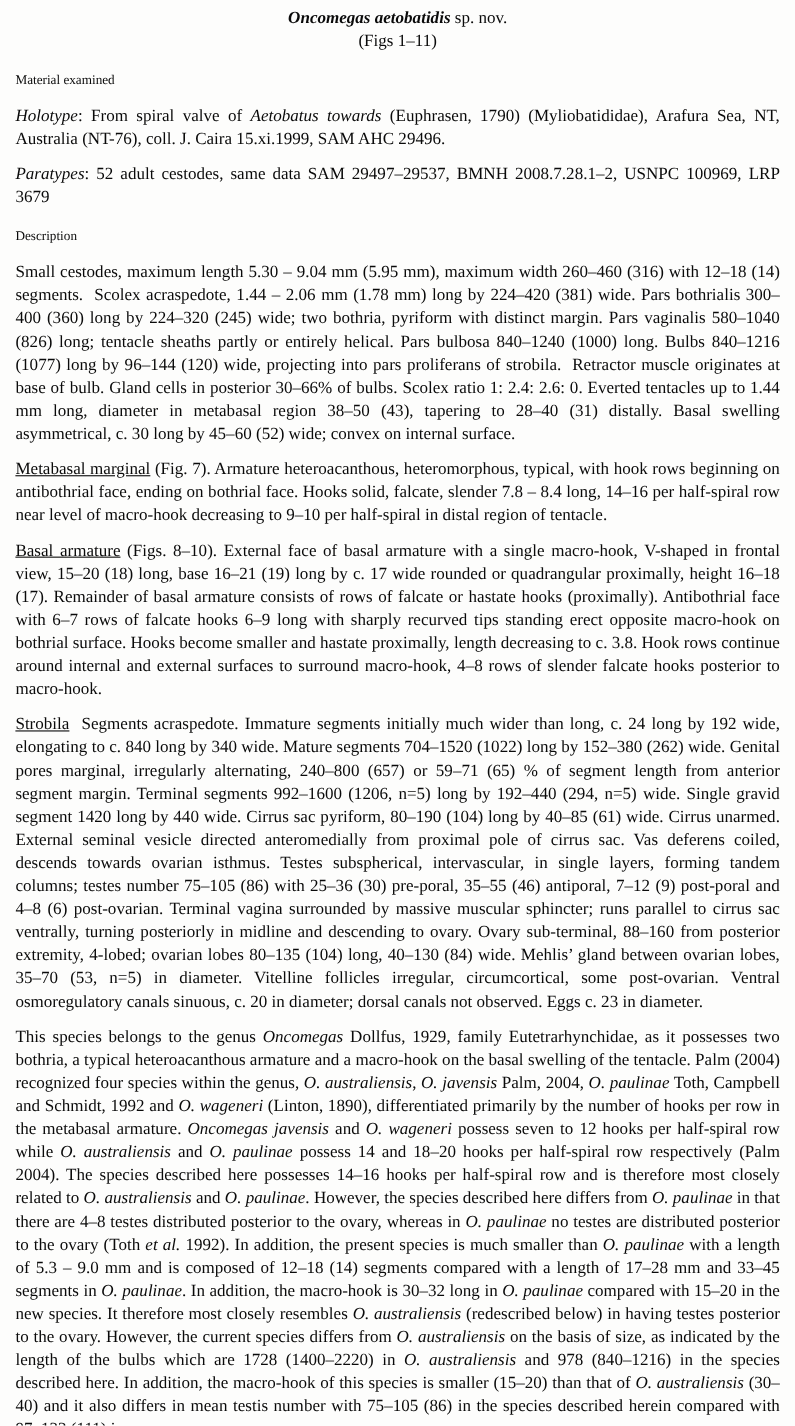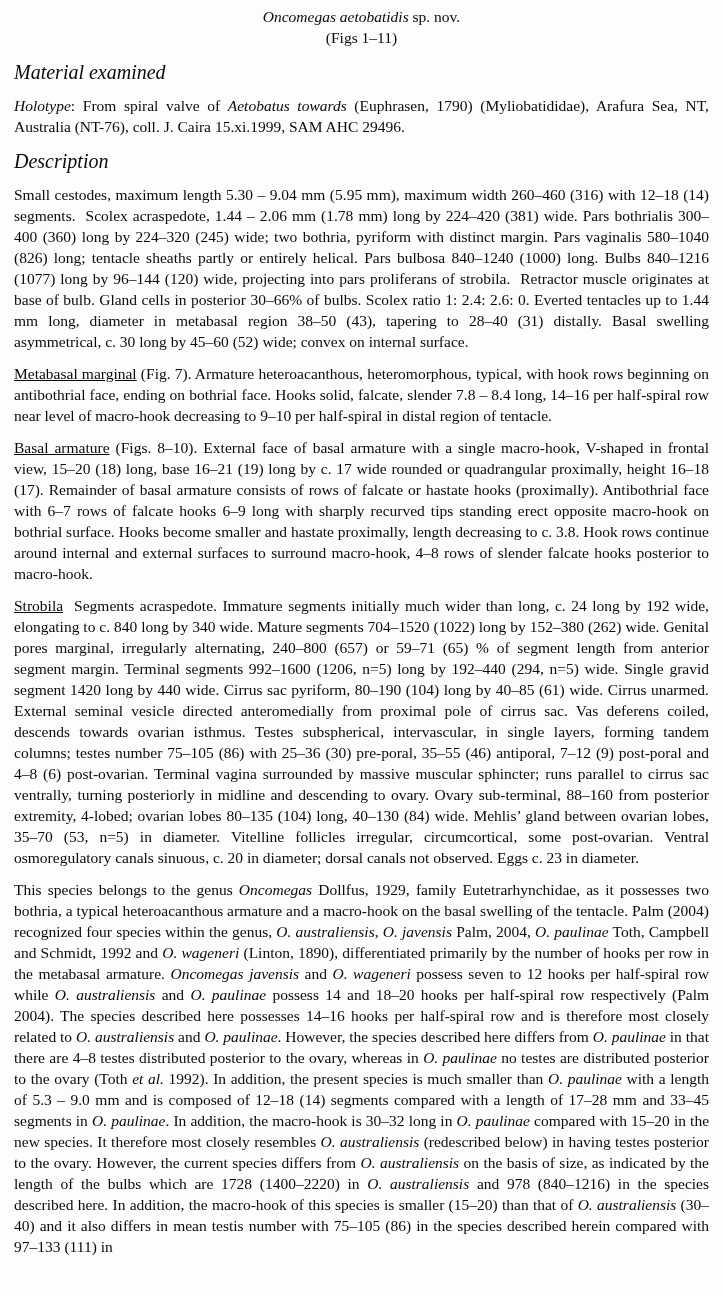--- a/index.html
+++ b/index.html
@@ -19,51 +19,51 @@
     font-size: 15.5px;
     line-height: 21px;
   }
   .title-block {
     text-align: center;
     margin-bottom: 4px;
   }
   .title-line { margin: 0; font-size: 15.5px; font-weight: normal; }
   .figs-line { margin: 0; }
   h2.section-heading {
-    font-style: italic;
     font-weight: normal;
-    font-size: 20px;
+    font-size: 12px;
     margin: 14px 0 12px 0;
     text-align: left;
   }
   h2.section-heading.remarks-gap {
     margin: 19px 0 16px 0;
   }
   p.body-para {
     margin: 0 0 11px 0;
     text-align: justify;
   }
-  .bi { font-weight: normal; font-style: italic; text-align: center; }
+  .bi { font-weight: bold; font-style: italic; text-align: center; }
   .i  { font-style: italic; }
   .u  { text-decoration: underline; }
 </style>
 </head>
 <body>
 
 <div class="page">
 
   <div class="title-block">
     <p class="title-line"><span class="bi">Oncomegas aetobatidis</span><span> sp. nov.</span></p>
     <p class="figs-line">(Figs 1–11)</p>
   </div>
 
   <h2 class="section-heading">Material examined</h2>
 
   <p class="body-para"><span class="i">Holotype</span><span>: From spiral valve of </span><span class="i">Aetobatus towards</span><span> (Euphrasen, 1790) (Myliobatididae), Arafura Sea, NT, Australia (NT-76), coll. J. Caira 15.xi.1999, SAM AHC 29496.</span></p>
 
+  <p class="body-para"><span class="i">Paratypes</span><span>: 52 adult cestodes, same data SAM 29497–29537, BMNH 2008.7.28.1–2, USNPC 100969, LRP 3679</span></p>
 
   <h2 class="section-heading">Description</h2>
 
   <p class="body-para"><span>Small cestodes, maximum length 5.30 – 9.04 mm (5.95 mm), maximum width 260–460 (316) with 12–18 (14) segments.&nbsp; Scolex acraspedote, 1.44 – 2.06 mm (1.78 mm) long by 224–420 (381) wide. Pars bothrialis 300–400 (360) long by 224–320 (245) wide; two bothria, pyriform with distinct margin. Pars vaginalis 580–1040 (826) long; tentacle sheaths partly or entirely helical. Pars bulbosa 840–1240 (1000) long. Bulbs 840–1216 (1077) long by 96–144 (120) wide, projecting into pars proliferans of strobila.&nbsp; Retractor muscle originates at base of bulb. Gland cells in posterior 30–66% of bulbs. Scolex ratio 1: 2.4: 2.6: 0. Everted tentacles up to 1.44 mm long, diameter in metabasal region 38–50 (43), tapering to 28–40 (31) distally. Basal swelling asymmetrical, c. 30 long by 45–60 (52) wide; convex on internal surface.</span></p>
 
   <p class="body-para"><span class="u">Metabasal marginal</span><span> (Fig. 7). Armature heteroacanthous, heteromorphous, typical, with hook rows beginning on antibothrial face, ending on bothrial face. Hooks solid, falcate, slender 7.8 – 8.4 long, 14–16 per half-spiral row near level of macro-hook decreasing to 9–10 per half-spiral in distal region of tentacle.</span></p>
 
   <p class="body-para"><span class="u">Basal armature</span><span> (Figs. 8–10). External face of basal armature with a single macro-hook, V-shaped in frontal view, 15–20 (18) long, base 16–21 (19) long by c. 17 wide rounded or quadrangular proximally, height 16–18 (17). Remainder of basal armature consists of rows of falcate or hastate hooks (proximally). Antibothrial face with 6–7 rows of falcate hooks 6–9 long with sharply recurved tips standing erect opposite macro-hook on bothrial surface. Hooks become smaller and hastate proximally, length decreasing to c. 3.8. Hook rows continue around internal and external surfaces to surround macro-hook, 4–8 rows of slender falcate hooks posterior to macro-hook.</span></p>
 
   <p class="body-para"><span class="u">Strobila</span><span>&nbsp; Segments acraspedote. Immature segments initially much wider than long, c. 24 long by 192 wide, elongating to c. 840 long by 340 wide. Mature segments 704–1520 (1022) long by 152–380 (262) wide. Genital pores marginal, irregularly alternating, 240–800 (657) or 59–71 (65) % of segment length from anterior segment margin. Terminal segments 992–1600 (1206, n=5) long by 192–440 (294, n=5) wide. Single gravid segment 1420 long by 440 wide. Cirrus sac pyriform, 80–190 (104) long by 40–85 (61) wide. Cirrus unarmed. External seminal vesicle directed anteromedially from proximal pole of cirrus sac. Vas deferens coiled, descends towards ovarian isthmus. Testes subspherical, intervascular, in single layers, forming tandem columns; testes number 75–105 (86) with 25–36 (30) pre-poral, 35–55 (46) antiporal, 7–12 (9) post-poral and 4–8 (6) post-ovarian. Terminal vagina surrounded by massive muscular sphincter; runs parallel to cirrus sac ventrally, turning posteriorly in midline and descending to ovary. Ovary sub-terminal, 88–160 from posterior extremity, 4-lobed; ovarian lobes 80–135 (104) long, 40–130 (84) wide. Mehlis’ gland between ovarian lobes, 35–70 (53, n=5) in diameter. Vitelline follicles irregular, circumcortical, some post-ovarian. Ventral osmoregulatory canals sinuous, c. 20 in diameter; dorsal canals not observed. Eggs c. 23 in diameter.</span></p>

